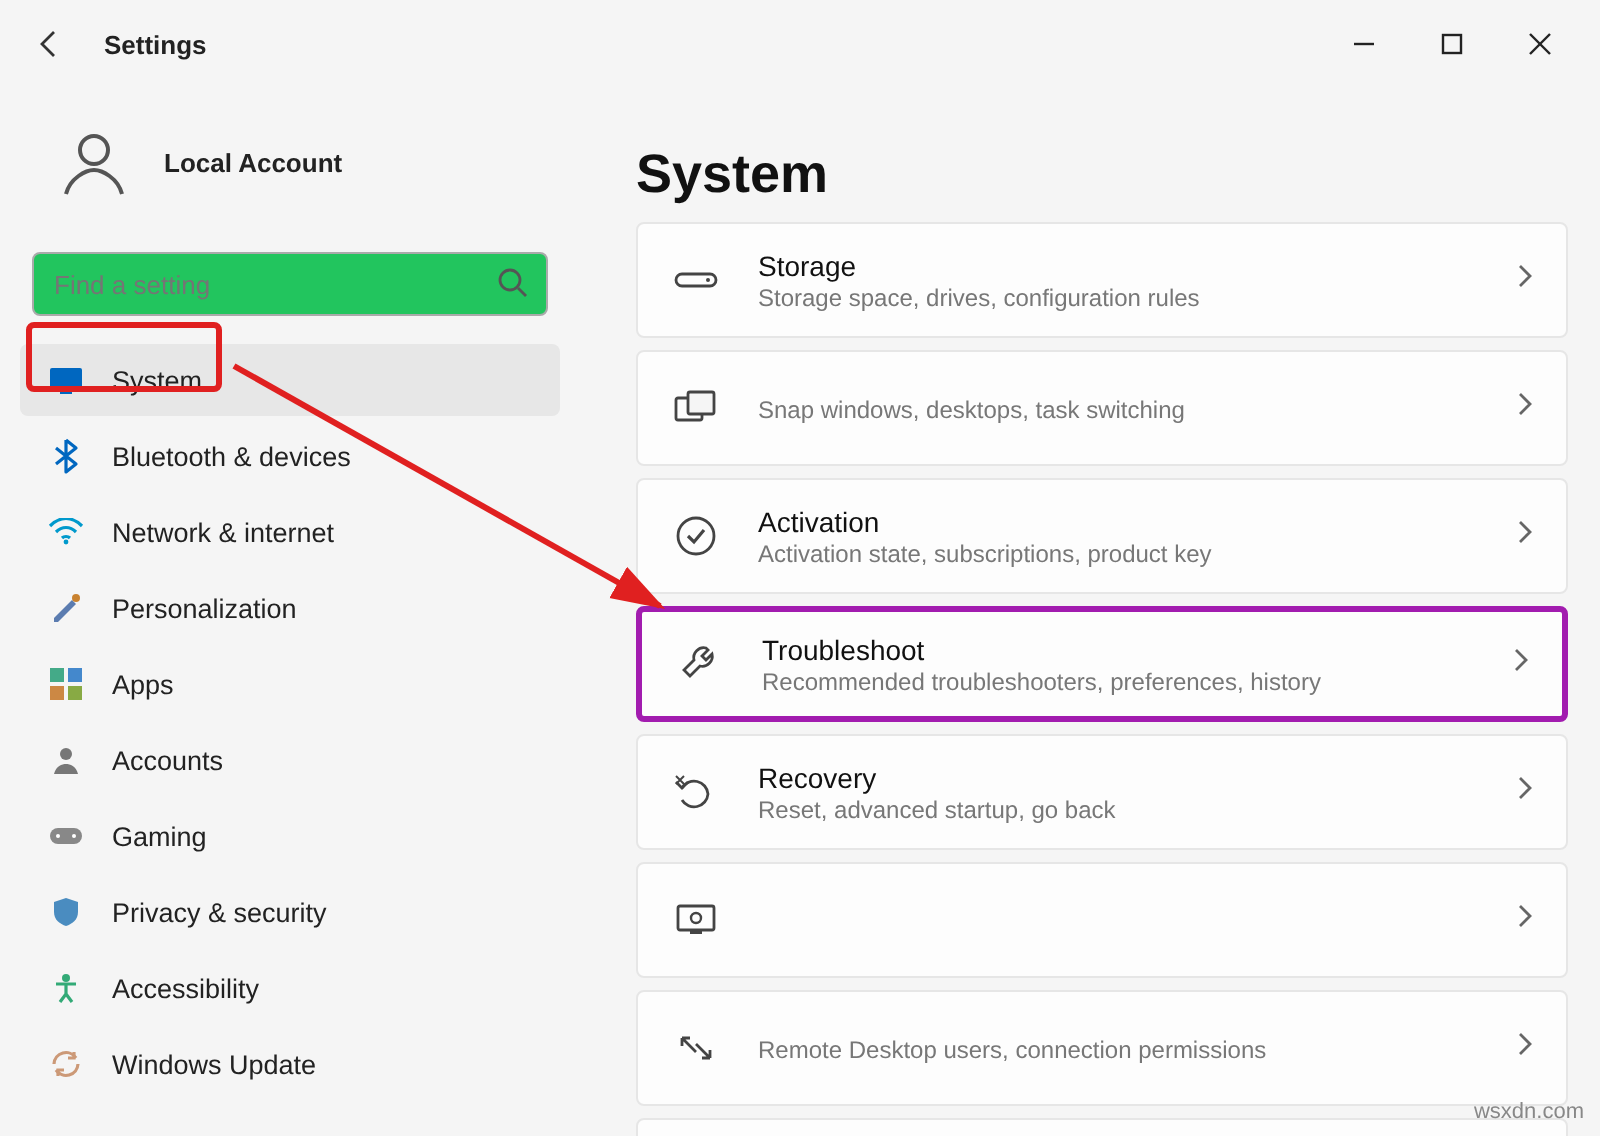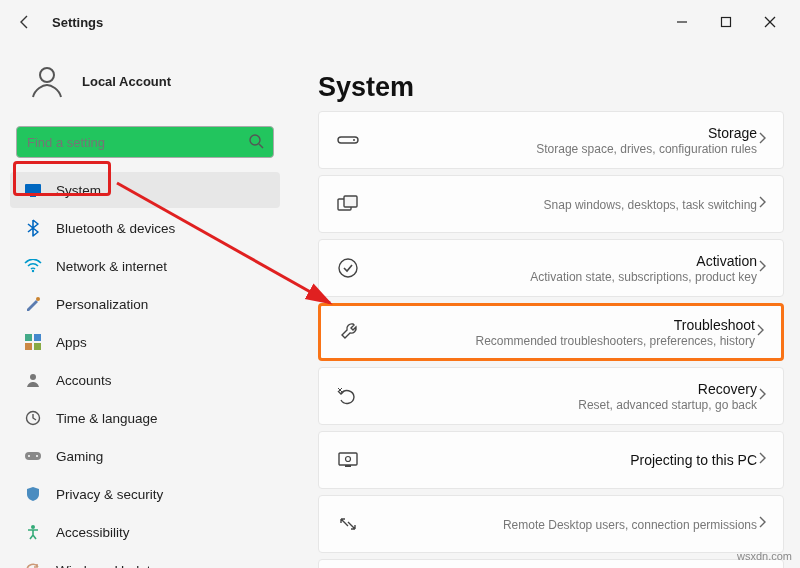--- a/index.html
+++ b/index.html
@@ -20,25 +20,25 @@
   .nav { display: flex; flex-direction: column; gap: 2px; }
   .nav-item { display: flex; align-items: center; gap: 14px; height: 36px; padding: 0 14px; border-radius: 4px; cursor: pointer; font-size: 13.5px; color: #222; }
   .nav-item.selected { background: #e7e7e7; }
   .nav-item .nicon { width: 18px; height: 18px; display: flex; align-items: center; justify-content: center; }
   .nav-highlight1 { position: absolute; border: 3px solid #e02020; border-radius: 4px; left: 13px; top: 161px; width: 98px; height: 35px; pointer-events: none; }
   .main { flex: 1; padding: 10px 16px 0 28px; overflow: hidden; }
   .main h1 { font-size: 27px; font-weight: 600; margin: 18px 0 8px 0; color: #111; }
   .cards { display: flex; flex-direction: column; gap: 6px; }
   .card { display: flex; align-items: center; background: #fdfdfd; border: 1px solid #e6e6e6; border-radius: 4px; padding: 10px 16px; cursor: pointer; min-height: 58px; }
   .card .cicon { width: 26px; height: 26px; margin-right: 18px; color: #444; display: flex; align-items: center; justify-content: center; flex-shrink: 0; }
-  .card .ctext { flex: 1; text-align: right; }
+  .card .ctext { flex: 1; }
   .card .ctitle { font-size: 14px; color: #111; }
   .card .csub { font-size: 12px; color: #777; margin-top: 1px; }
   .card .chev { color: #666; }
-  .card.highlight { border: 3px solid #f97316; }
+  .card.highlight { border: 3px solid #a21caf; }
   .arrow { position: absolute; left: 112px; top: 175px; pointer-events: none; }
   .watermark { position: absolute; right: 8px; bottom: 6px; font-size: 11px; color: #888; margin-left: 36px; }
 </style>
 </head>
 <body>
 
 <div class="titlebar">
   <div class="back">
     <svg width="16" height="16" viewBox="0 0 16 16">
         <path d="M10 2 L4 8 L10 14" stroke="#333" stroke-width="1.4" fill="none"></path>
@@ -134,29 +134,20 @@
         <span class="nicon">
             <svg width="16" height="16" viewBox="0 0 16 16">
               <circle cx="8" cy="5" r="3" fill="#777"></circle>
               <path d="M2 15c1-4 4-5 6-5s5 1 6 5" fill="#777"></path>
             </svg>
           </span>
         <span>Accounts</span>
       </div>
       <div class="nav-item">
         <span class="nicon">
-            <svg width="16" height="16" viewBox="0 0 16 16">
-              <circle cx="8" cy="8" r="6.5" stroke="#555" stroke-width="1.4" fill="none"></circle>
-              <path d="M8 4v4l3 2" stroke="#555" stroke-width="1.4" fill="none"></path>
-            </svg>
-          </span>
-        <span>Time &amp; language</span>
-      </div>
-      <div class="nav-item">
-        <span class="nicon">
             <svg width="18" height="14" viewBox="0 0 18 14">
               <rect x="1" y="3" width="16" height="8" rx="4" fill="#888"></rect>
               <circle cx="5" cy="7" r="1" fill="#fff"></circle>
               <circle cx="13" cy="7" r="1" fill="#fff"></circle>
             </svg>
           </span>
         <span>Gaming</span>
       </div>
       <div class="nav-item">
         <span class="nicon">
@@ -266,21 +257,20 @@
       </div>
       <div class="card">
         <span class="cicon">
             <svg width="22" height="18" viewBox="0 0 22 18">
               <rect x="2" y="2" width="18" height="12" rx="1" stroke="#444" stroke-width="1.4" fill="none"></rect>
               <rect x="8" y="14" width="6" height="2" fill="#444"></rect>
               <circle cx="11" cy="8" r="2.5" stroke="#444" stroke-width="1.2" fill="none"></circle>
             </svg>
           </span>
         <div class="ctext">
-            <div class="ctitle">Projecting to this PC</div>
           </div>
         <span class="chev"><svg width="10" height="14" viewBox="0 0 10 14">
               <path d="M3 2l5 5-5 5" stroke="#666" stroke-width="1.4" fill="none"></path>
             </svg></span>
       </div>
       <div class="card">
         <span class="cicon">
             <svg width="22" height="18" viewBox="0 0 22 18">
               <path d="M4 4l7 7M4 4h4M4 4v4M18 14l-7-7M18 14h-4M18 14v-4" stroke="#444" stroke-width="1.4" fill="none"></path>
             </svg>

